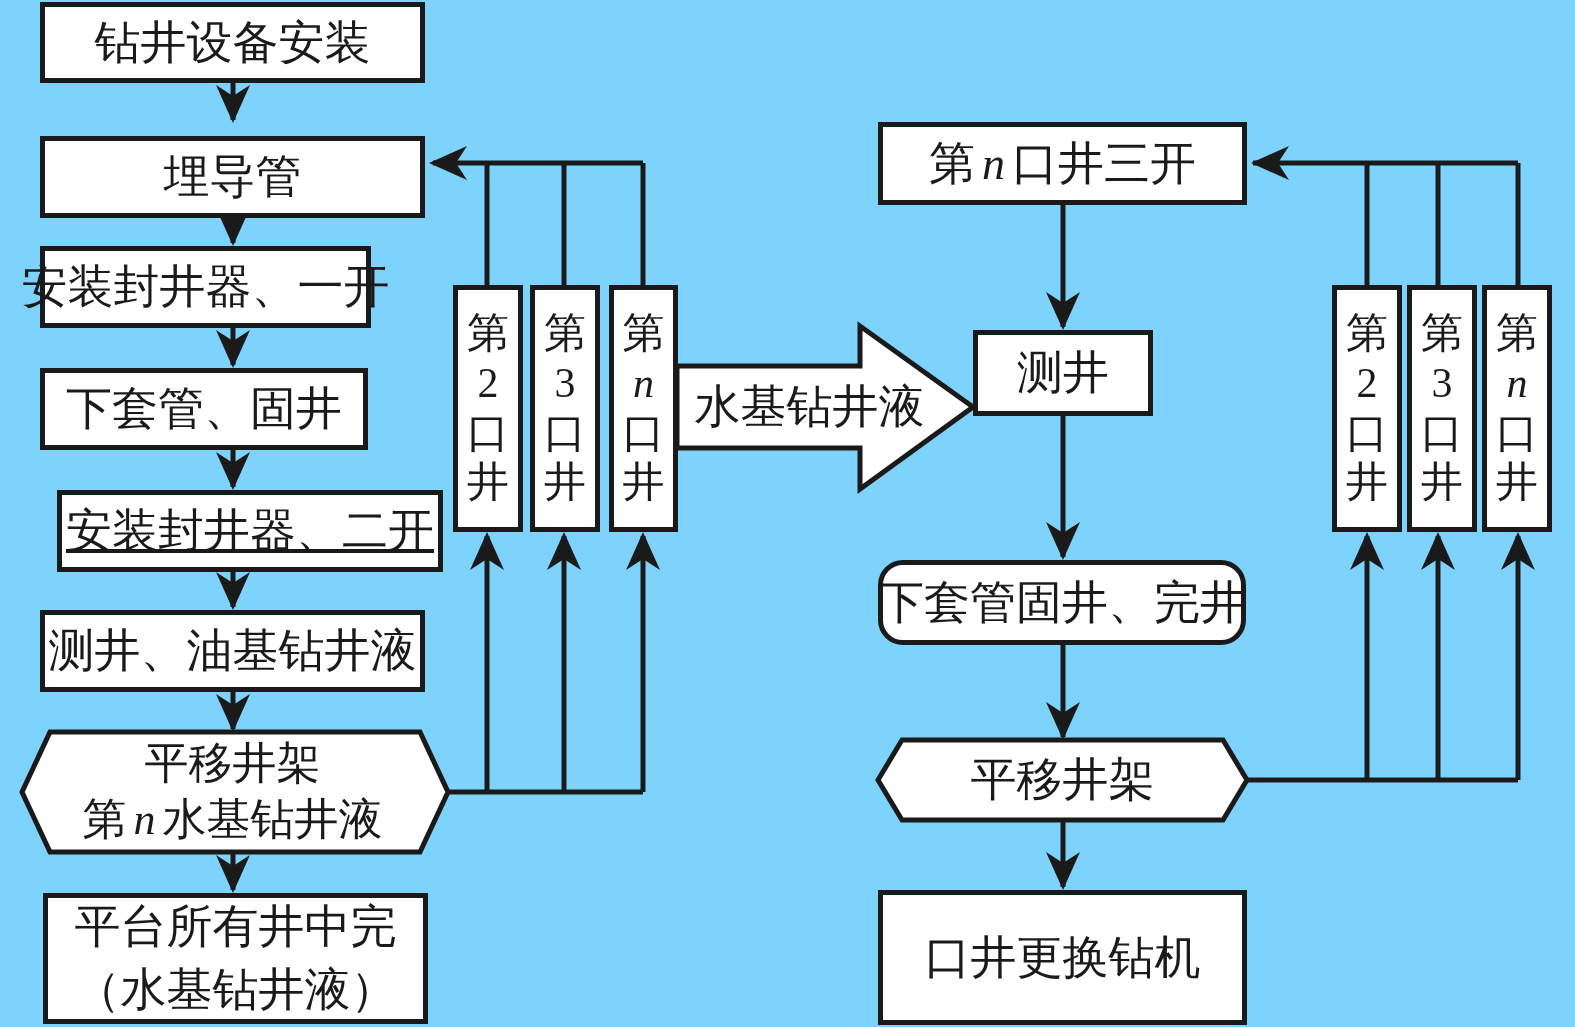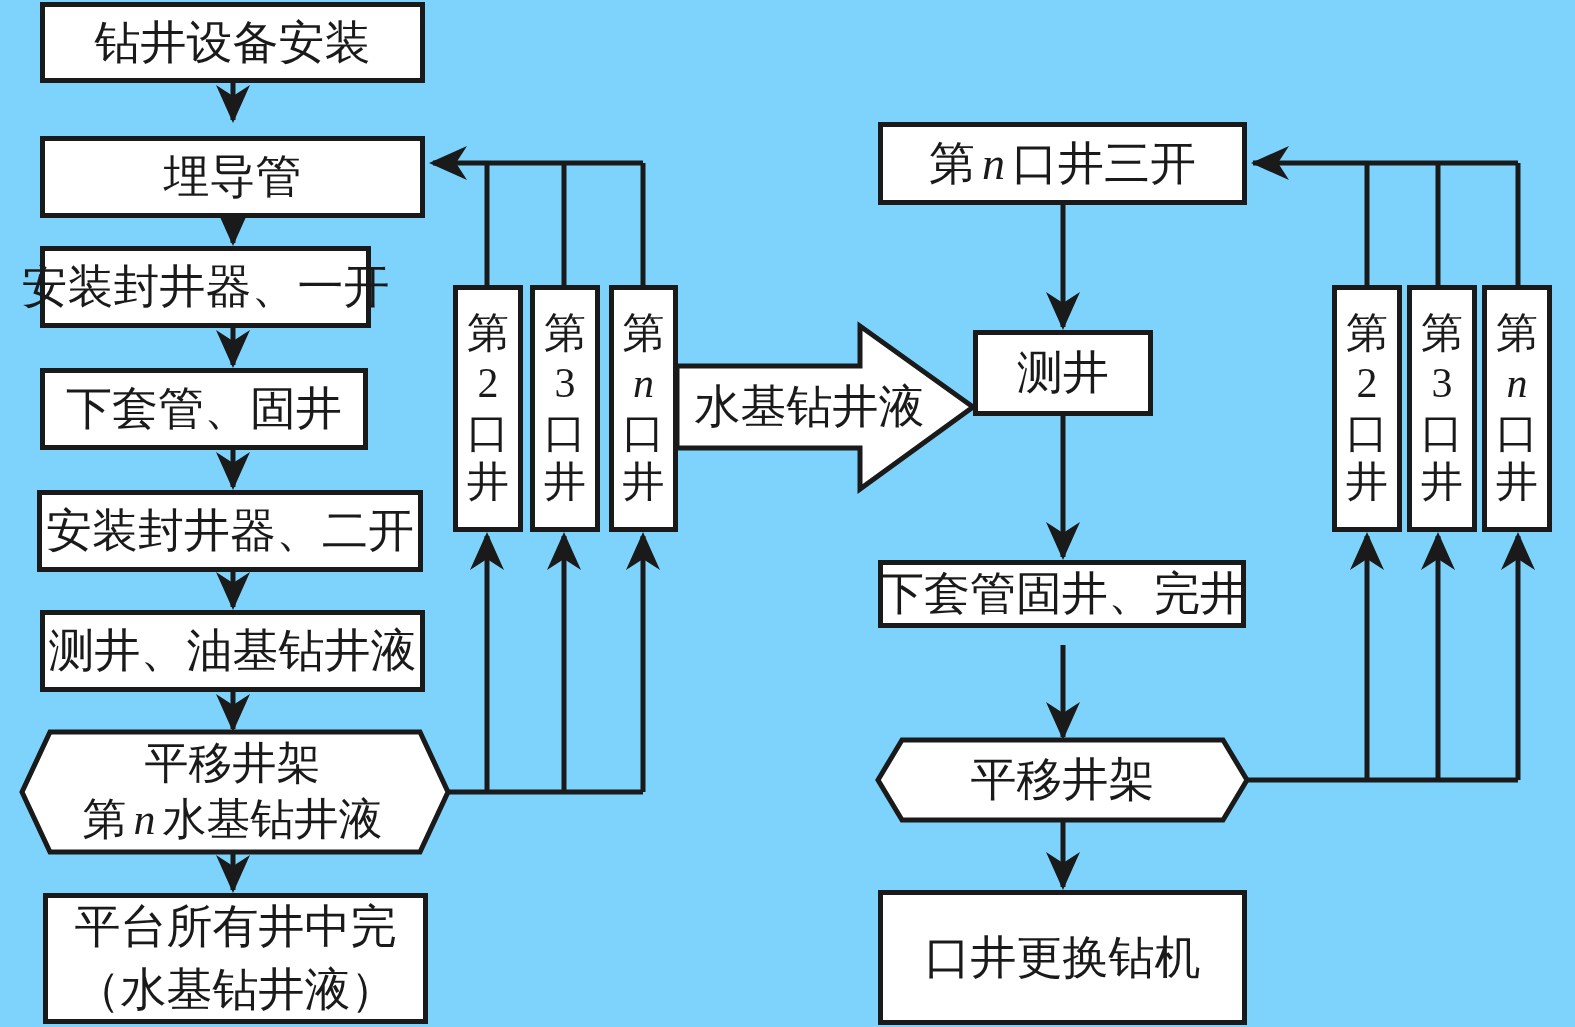--- a/index.html
+++ b/index.html
@@ -128,21 +128,21 @@
   </svg>
 
   <div class="box" style="left:40px; top:2px; width:385px; height:81px;">钻井设备安装</div>
 
   <div class="box" style="left:40px; top:136px; width:385px; height:82px;">埋导管</div>
 
   <div class="box" style="left:40px; top:246px; width:331px; height:82px;">安装封井器、一开</div>
 
   <div class="box" style="left:40px; top:368px; width:328px; height:82px;">下套管、固井</div>
 
-  <div class="box" style="left:37px; top:490px; width:386px; height:82px;">安装封井器、二开</div>
+  <div class="box" style="left:57px; top:490px; width:386px; height:82px;text-decoration:underline;">安装封井器、二开</div>
 
   <div class="box" style="left:40px; top:610px; width:385px; height:82px;">测井、油基钻井液</div>
 
   <div class="freetext" style="left:30px; top:740px; width:405px; height:104px; font-size:44px;">
     <span>平移井架</span>
     <span>
       <span>第</span><span class="var">n</span><span>水基钻井液</span>
     </span>
   </div>
 
@@ -173,21 +173,21 @@
   <div class="freetext" style="left:682px; top:383px; width:255px; height:48px;">水基钻井液</div>
 
   <div class="box" style="left:878px; top:122px; width:369px; height:83px;">
     <span>第</span>
       <span class="var">n</span>
       <span>口井三开</span>
   </div>
 
   <div class="box" style="left:973px; top:330px; width:180px; height:86px;">测井</div>
 
-  <div class="box" style="left:878px; top:560px; width:368px; height:68px;">下套管固井、完井</div>
+  <div class="box" style="left:878px; top:560px; width:368px; height:85px;border-radius:25px;">下套管固井、完井</div>
 
   <div class="freetext" style="left:890px; top:746px; width:345px; height:68px;">平移井架</div>
 
   <div class="box" style="left:878px; top:890px; width:369px; height:135px;">口井更换钻机</div>
 
   <div class="box vwell" style="left:1332px; top:285px; width:70px; height:247px;">
     <span>第</span>
     <span>2</span>
     <span>口</span>
     <span>井</span>

